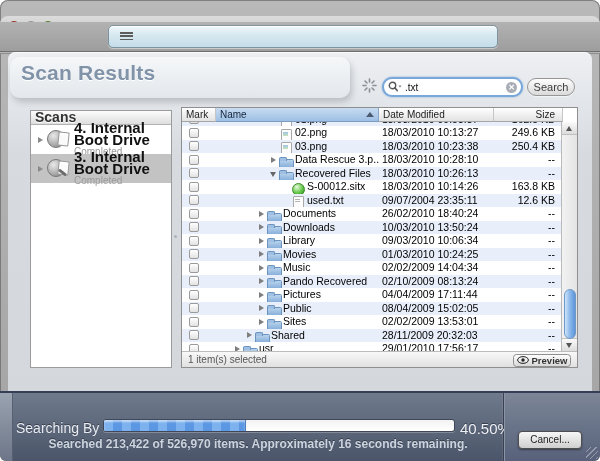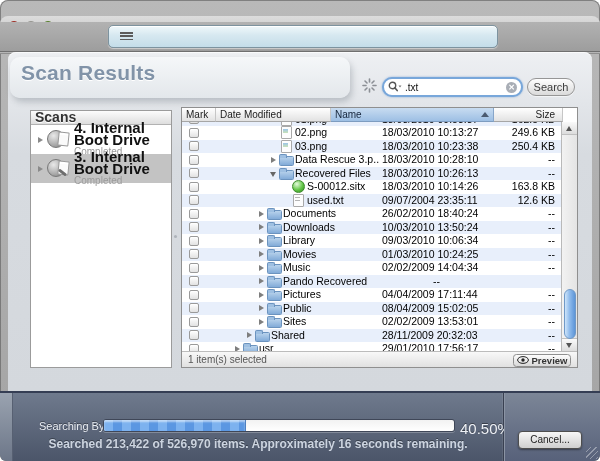--- a/index.html
+++ b/index.html
@@ -90,21 +90,21 @@
     border-bottom:5px solid #4a5a70; }
   .th.size-h { text-align:right; padding-right:7px; }
   .tbody { position:absolute; left:0; top:14px; right:16px; bottom:16px; overflow:hidden; }
   .row { display:flex; height:13.5px; line-height:13.5px; font-size:10.5px; color:#000; }
   .row.alt { background:#e8effb; }
   .row.clipped { margin-top:-9.5px; }
   .c-mark { width:34px; flex:none; position:relative; }
   .cbx { position:absolute; left:7px; top:1.5px; width:10px; height:10px; border-radius:2px;
     border:1px solid #9a9a9a; background:linear-gradient(#fff,#e2e2e2);
     box-shadow:inset 0 1px 1px rgba(255,255,255,.9); }
-  .c-name { width:163px; flex:none; display:flex; align-items:flex-start; overflow:hidden; white-space:nowrap; }
+  .c-name { width:163px; flex:none; display:flex; align-items:flex-end; overflow:hidden; white-space:nowrap; }
   .c-date { width:115px; flex:none; padding-left:3px; white-space:nowrap; overflow:hidden; }
   .c-size { width:69px; flex:none; text-align:right; padding-right:8px; white-space:nowrap; }
   .tri { width:9px; flex:none; position:relative; height:13.5px; }
   .tri.closed::after { content:""; position:absolute; left:1px; top:3.5px; width:0; height:0;
     border-left:5px solid #7e7e7e; border-top:3.5px solid transparent; border-bottom:3.5px solid transparent; }
   .tri.open::after { content:""; position:absolute; left:0; top:5px; width:0; height:0;
     border-top:5px solid #666; border-left:3.5px solid transparent; border-right:3.5px solid transparent; }
   .fic { width:13px; height:11px; flex:none; margin-right:3px; position:relative; }
   .fic.folder::before { content:""; position:absolute; left:0; top:3px; width:13px; height:8px;
     background:linear-gradient(#b9d3ec,#82abd8); border:1px solid #6b93bf; border-radius:1.5px; }
@@ -142,21 +142,21 @@
   
   .bottombar { position:absolute; left:0; top:391px; width:600px; height:70px;
     border-top:2px solid #353e54; display:flex; }
   .bb-edge { width:13px; flex:none; background:linear-gradient(#9aa3b0,#6c7688);
     border-right:1px solid #576072; border-radius:0 0 0 6px; }
   .bb-main { width:491px; flex:none; position:relative;
     background:linear-gradient(#6f7a8d,#4b5569); border-right:1px solid #394051;
     box-shadow:inset -1px 0 0 rgba(255,255,255,.08); }
   .bb-right { flex:1; position:relative; background:linear-gradient(#7c8697,#57617a);
     border-left:1px solid #8b94a4; border-radius:0 0 6px 0; }
-  .searching-label { position:absolute; left:26px; top:27px; font-size:11px; color:#e9edf3;
+  .searching-label { position:absolute; left:3px; top:27px; font-size:14px; color:#e9edf3;
     text-shadow:0 -1px 0 rgba(0,0,0,.4); }
   .ptrack { position:absolute; left:90px; top:26px; width:352px; height:13px; border-radius:3px;
     background:linear-gradient(#f2f2f2,#ffffff); border:1px solid #3f4758;
     box-shadow:0 1px 0 rgba(255,255,255,.25); overflow:hidden; }
   .pfill { height:100%; background:repeating-linear-gradient(90deg,#7db2ef 0 9px,#5b97e2 9px 18px);
     box-shadow:inset 0 2px 2px rgba(255,255,255,.55); border-right:1px solid #4d7fc0; }
   .pct { position:absolute; left:447px; top:27px; font-size:15px; color:#eef1f6;
     text-shadow:0 -1px 0 rgba(0,0,0,.4); }
   .pdetail { position:absolute; left:0; right:0; top:44px; text-align:center;
     font-size:12px; font-weight:bold; color:#ccd4e0; text-shadow:0 -1px 0 rgba(0,0,0,.35); }
@@ -247,22 +247,22 @@
               <div class="st">Completed</div>
             </span>
           </div>
         </div>
     </div>
     <div class="split-dot"></div>
 
     <div class="tablebox">
       <div class="thead">
         <div class="th" style="width:34px">Mark</div>
+        <div class="th sorted" style="width:163px"><span>Name</span><span class="sort-arrow"></span></div>
         <div class="th" style="width:115px">Date Modified</div>
-        <div class="th sorted" style="width:163px"><span>Name</span><span class="sort-arrow"></span></div>
         <div class="th size-h" style="width:69px">Size</div>
       </div>
       <div class="tbody" id="rows">
           <div class="row alt clipped">
             <div class="c-mark">
               <span class="cbx"></span>
             </div>
             <div class="c-name" style="padding-left: 54px;">
               <span class="tri"></span>
               <span class="fic png"></span>
@@ -405,20 +405,21 @@
           </div>
           <div class="row alt">
             <div class="c-mark">
               <span class="cbx"></span>
             </div>
             <div class="c-name" style="padding-left: 42px;">
               <span class="tri closed"></span>
               <span class="fic folder"></span>
               <span>Pando Recovered</span>
             </div>
+            <div class="c-date">02/10/2009 08:13:24</div>
             <div class="c-size">--</div>
           </div>
           <div class="row">
             <div class="c-mark">
               <span class="cbx"></span>
             </div>
             <div class="c-name" style="padding-left: 42px;">
               <span class="tri closed"></span>
               <span class="fic folder"></span>
               <span>Pictures</span>

